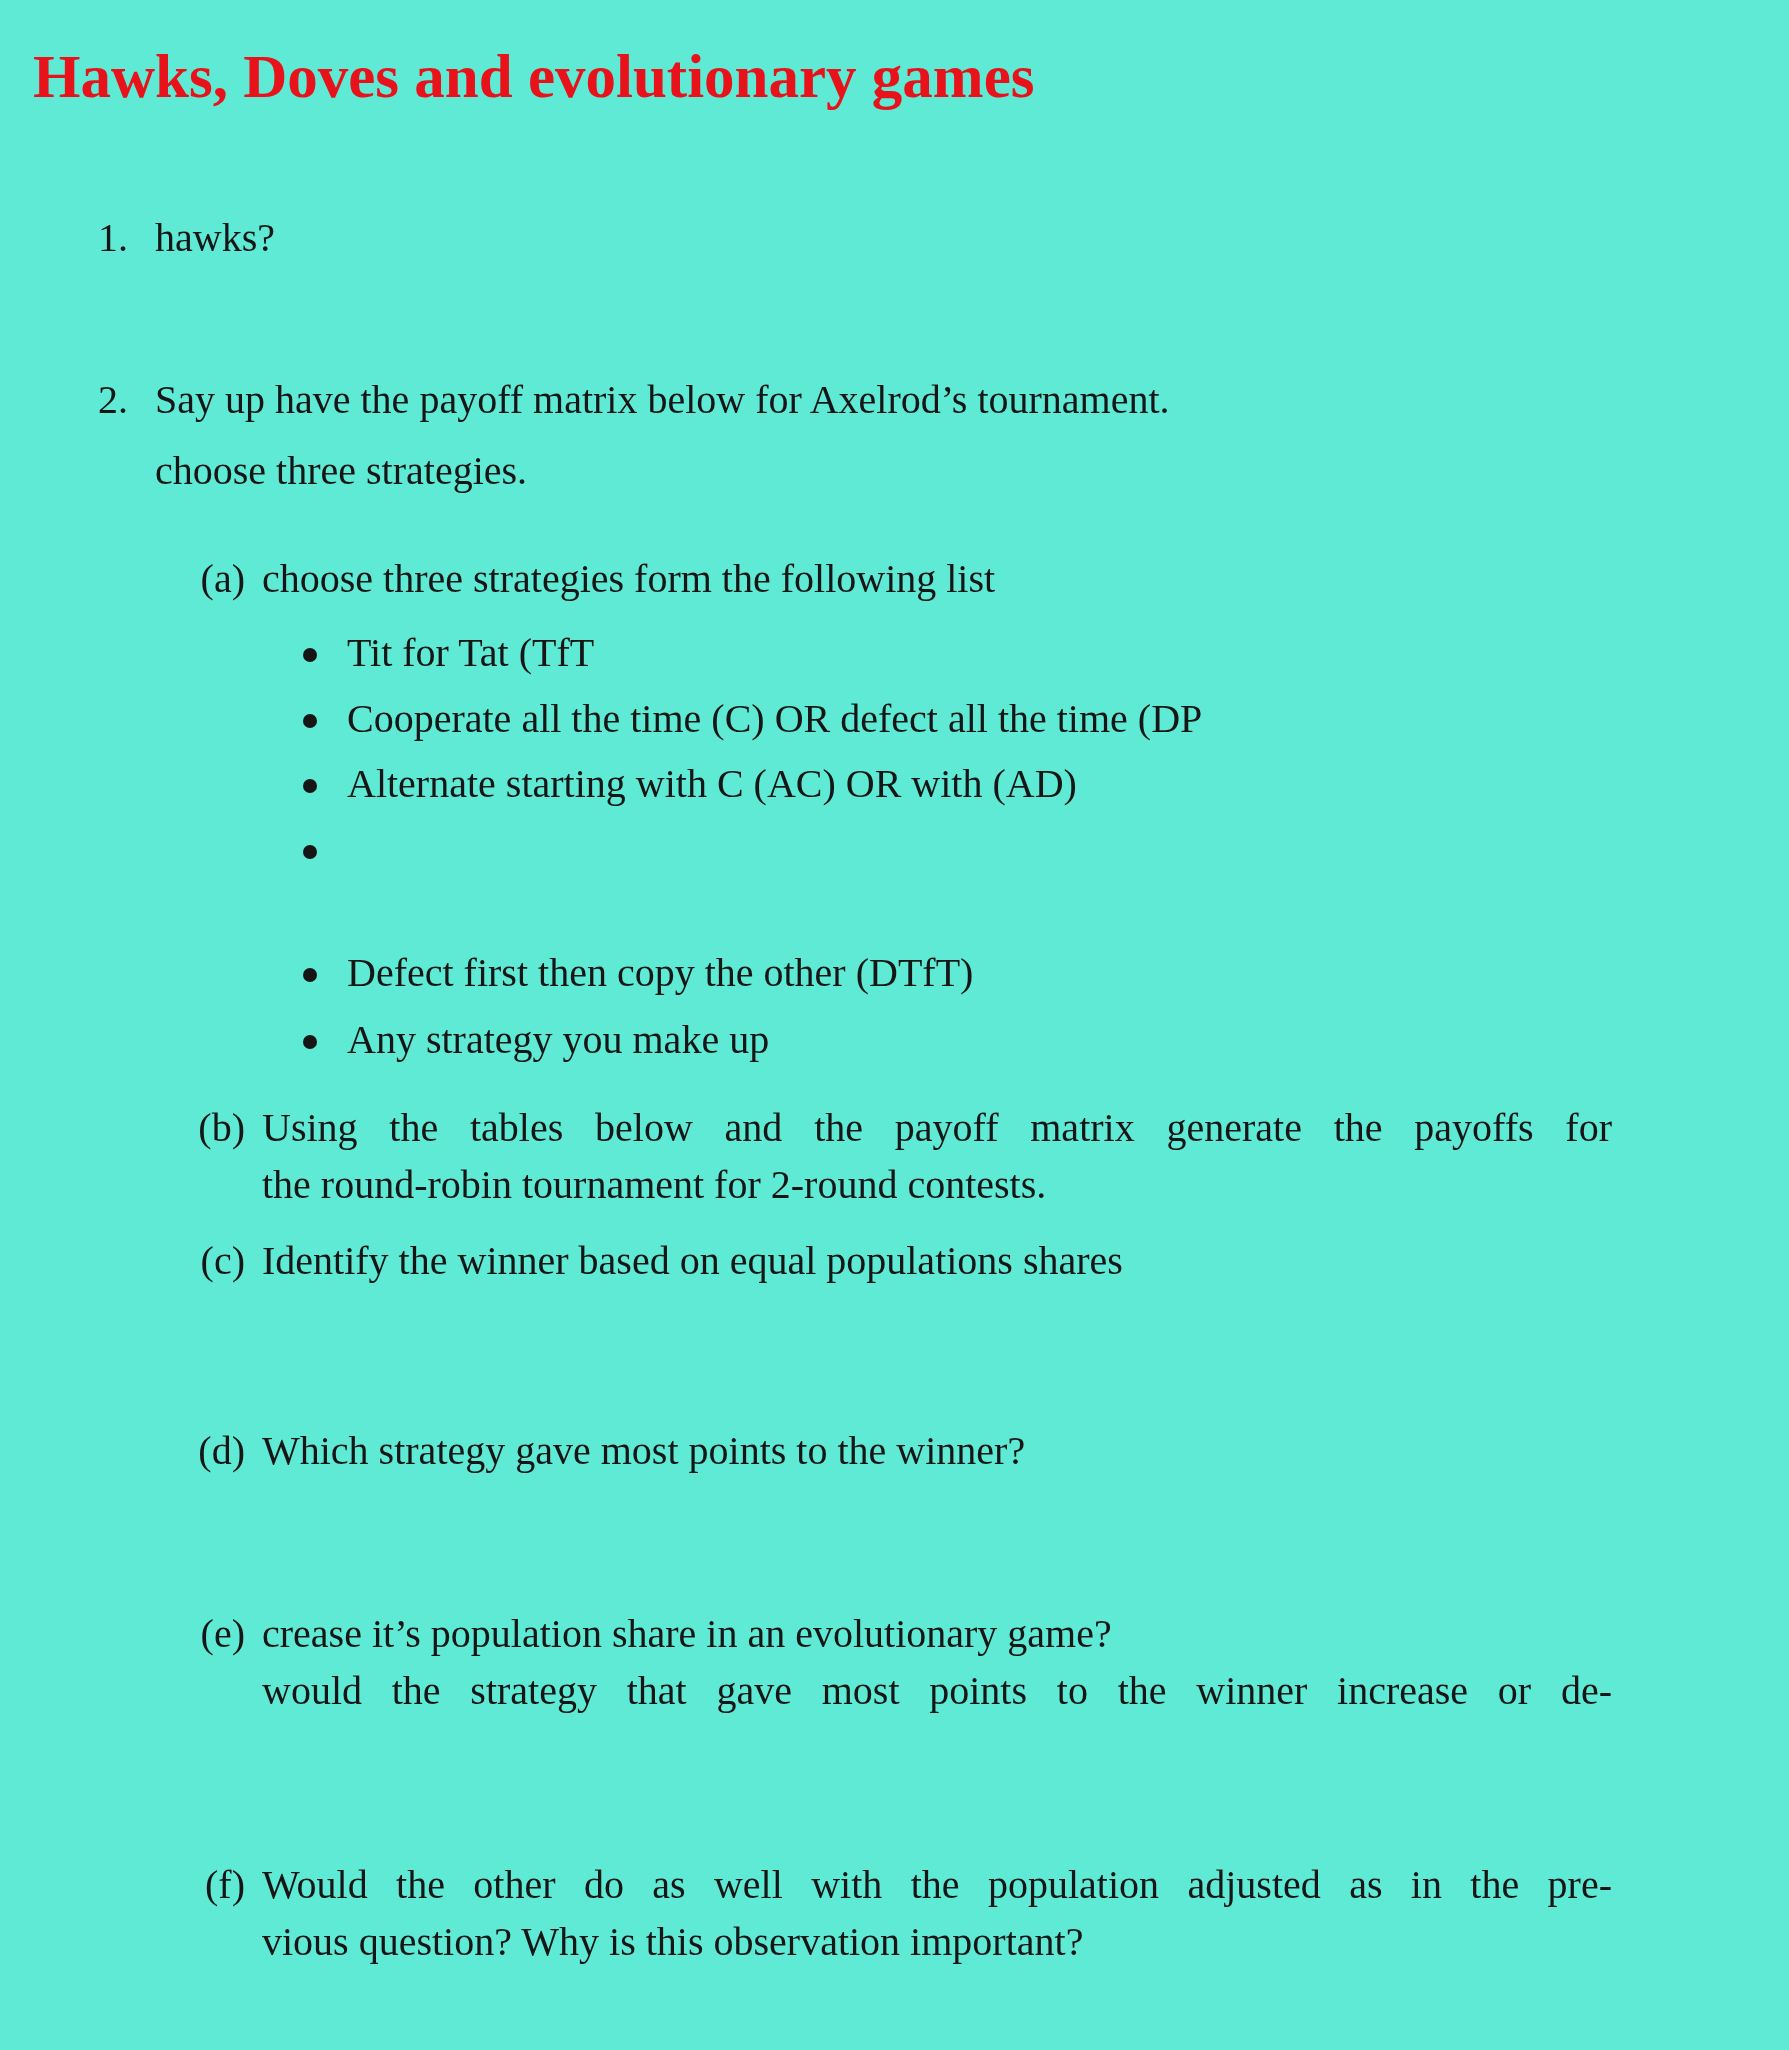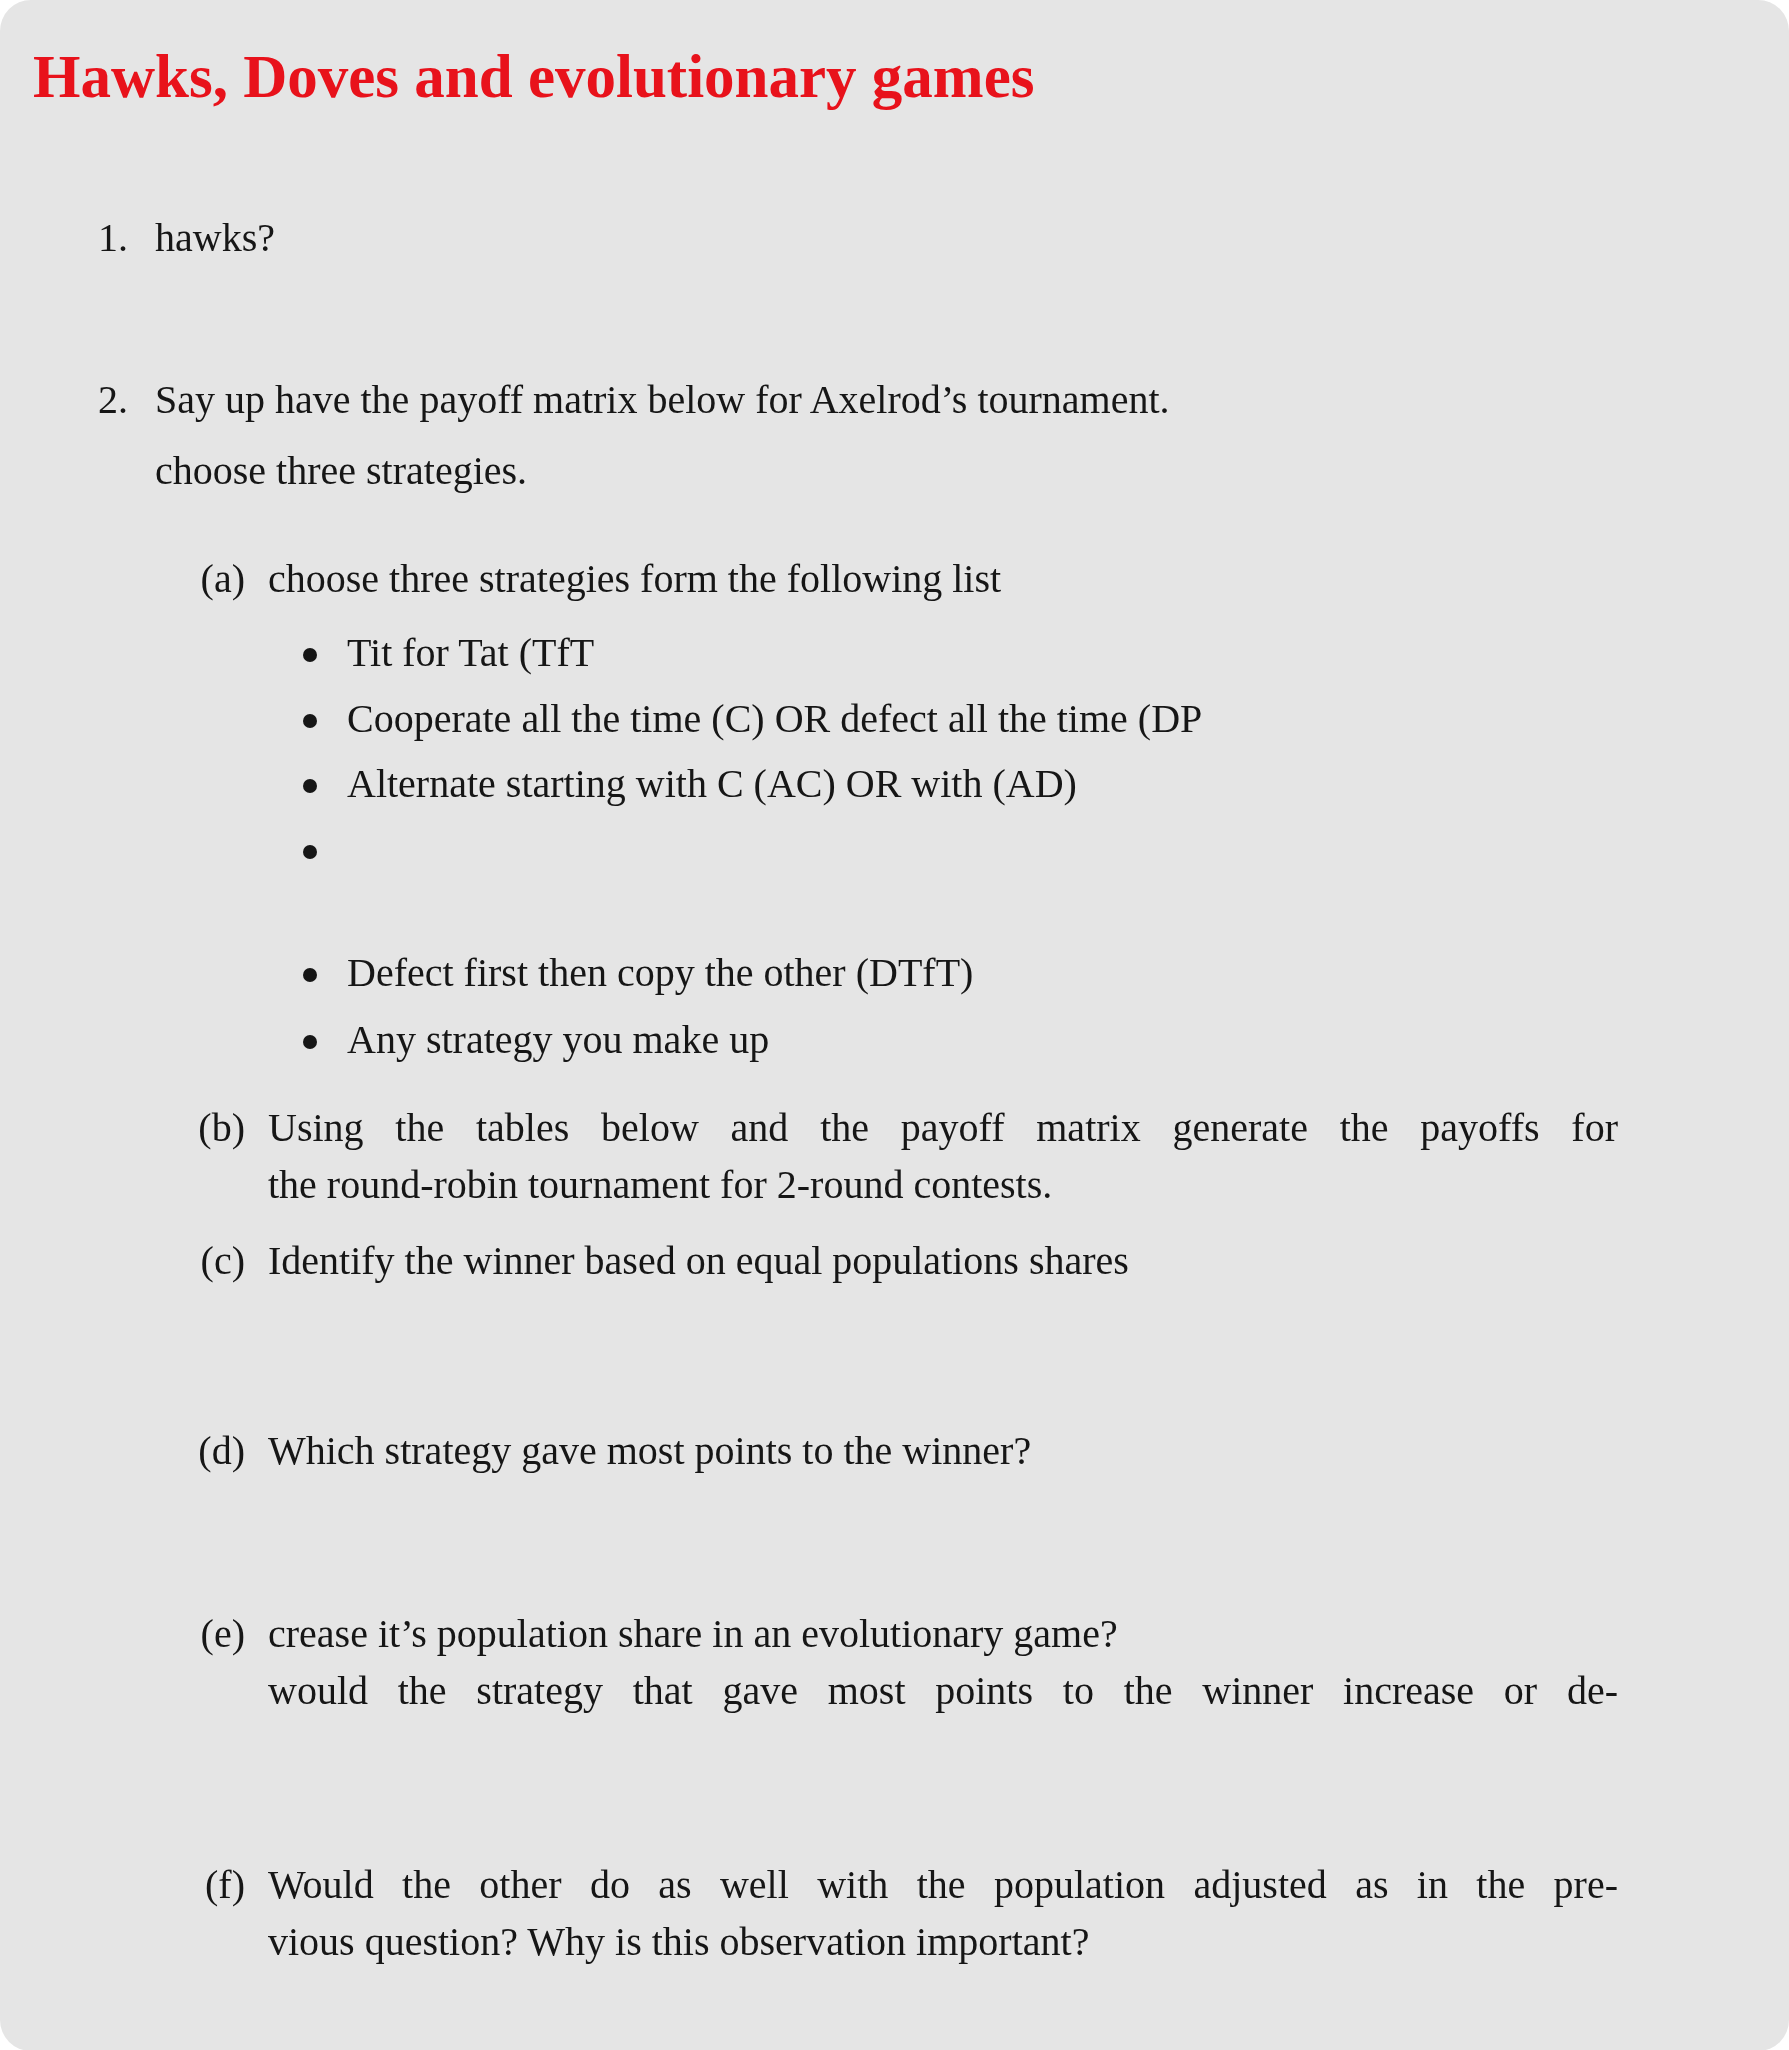--- a/index.html
+++ b/index.html
@@ -42,21 +42,21 @@
   .part-label {
     position: absolute;
     left: 133px;
     top: 0;
     width: 112px;
     text-align: right;
     line-height: 57px;
   }
   .part-text {
     position: absolute;
-    left: 268px;
+    left: 262px;
     top: 0;
     width: 1350px; 
   }
   .bullet-row { position: absolute; left: 0; top: 0; width: 1789px; }
   .bullet-dot {
     position: absolute;
     left: 303px;
     top: 24px;
     width: 14.3px;
     height: 14.3px;
@@ -66,21 +66,21 @@
   .bullet-text {
     position: absolute;
     left: 347px;
     top: 0;
     width: 1260px; 
   }
 </style>
 </head>
 <body>
 
-<div class="page" style="background: #e5e5e5; color: rgb(22, 22, 22); border-radius: 31px;">
+<div class="page" style="background: #5eead4; color: rgb(22, 22, 22);">
 
   <h1 class="page-title" style="color: rgb(232, 18, 27);">Hawks, Doves and evolutionary games</h1>
 
   <div class="abs" style="top:209px; left:0; width:1789px;">
     <span class="q-num">1.</span>
     <div class="q-text">
       <div class="line">hawks?</div>
     </div>
   </div>
 

